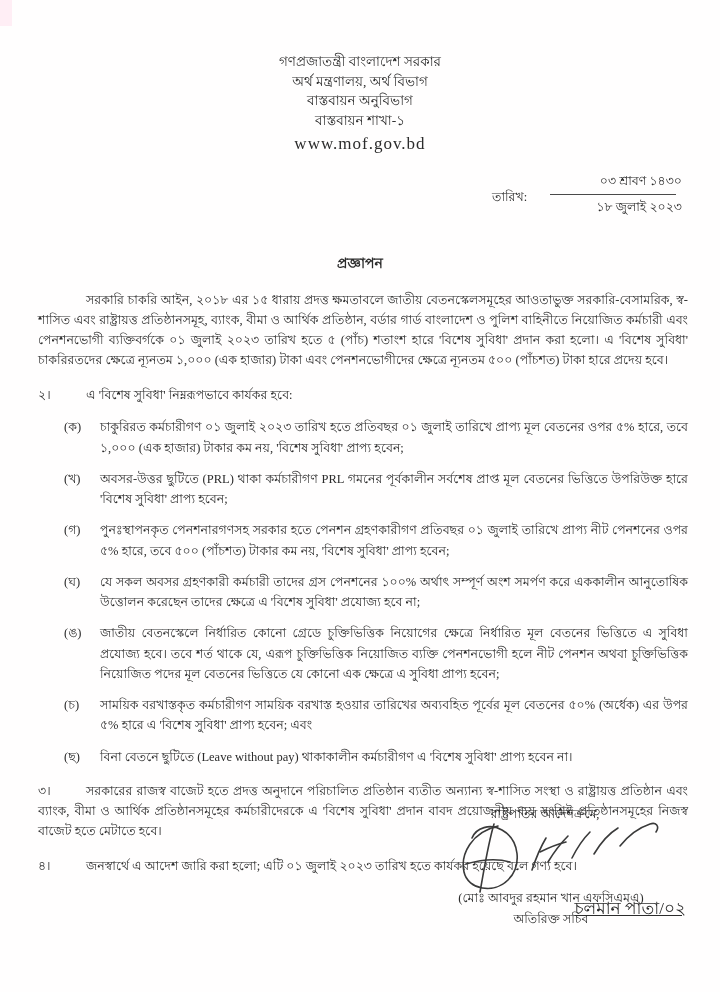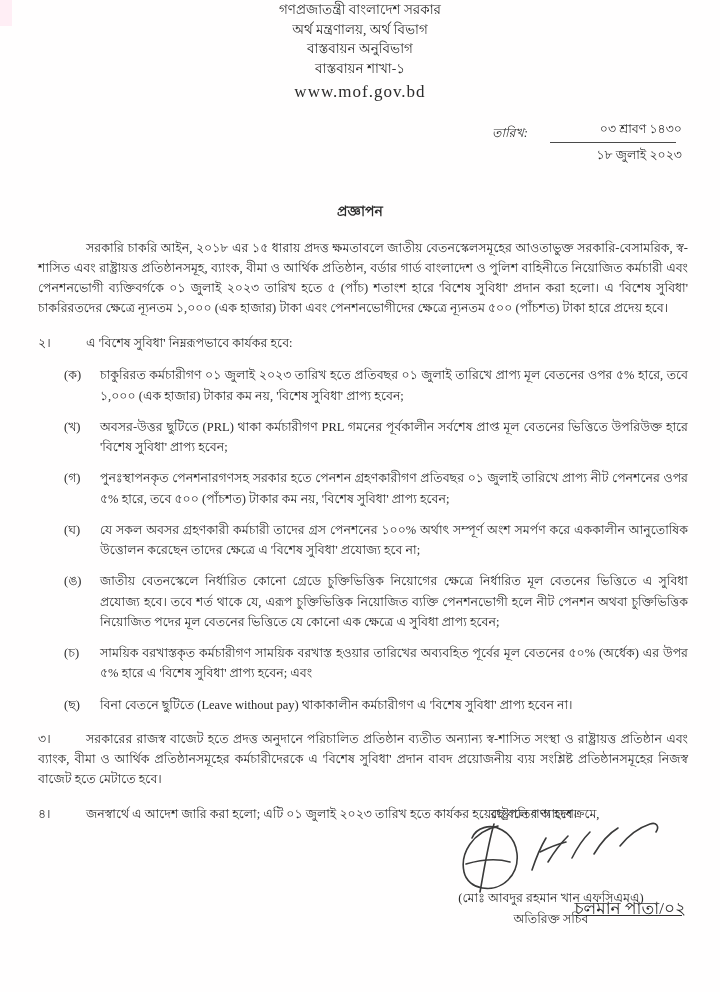--- a/index.html
+++ b/index.html
@@ -21,20 +21,21 @@
     overflow: hidden;
     box-sizing: border-box;
   }
   .scan-artifact {
     position: absolute;
     top: 0; left: 0;
     width: 12px; height: 26px;
     background: #ffeef5;
   }
   .letterhead {
+    padding-top: 52px;
     text-align: center;
     line-height: 1.45;
   }
   .letterhead .lh-line { font-size: 13.5px; }
   .letterhead .website {
     font-size: 17px;
     letter-spacing: 1px;
     margin-top: 2px;
   }
   .meta-row {
@@ -48,21 +49,21 @@
     font-size: 12.5px;
   }
   .memo .memo-suffix { font-weight: bold; }
   .date-block {
     position: absolute;
     right: 0; top: 0;
     width: 190px;
   }
   .date-label {
     position: absolute;
-    left: 0; top: 4px; font-style: italic;
+    left: 0; top: 16px;
   }
   .date-stack {
     margin-left: 52px;
     text-align: right;
   }
   .date-divider {
     border: 0;
     border-top: 1.4px solid #4a4a4a;
     margin: 3px 6px 2px 6px;
   }

